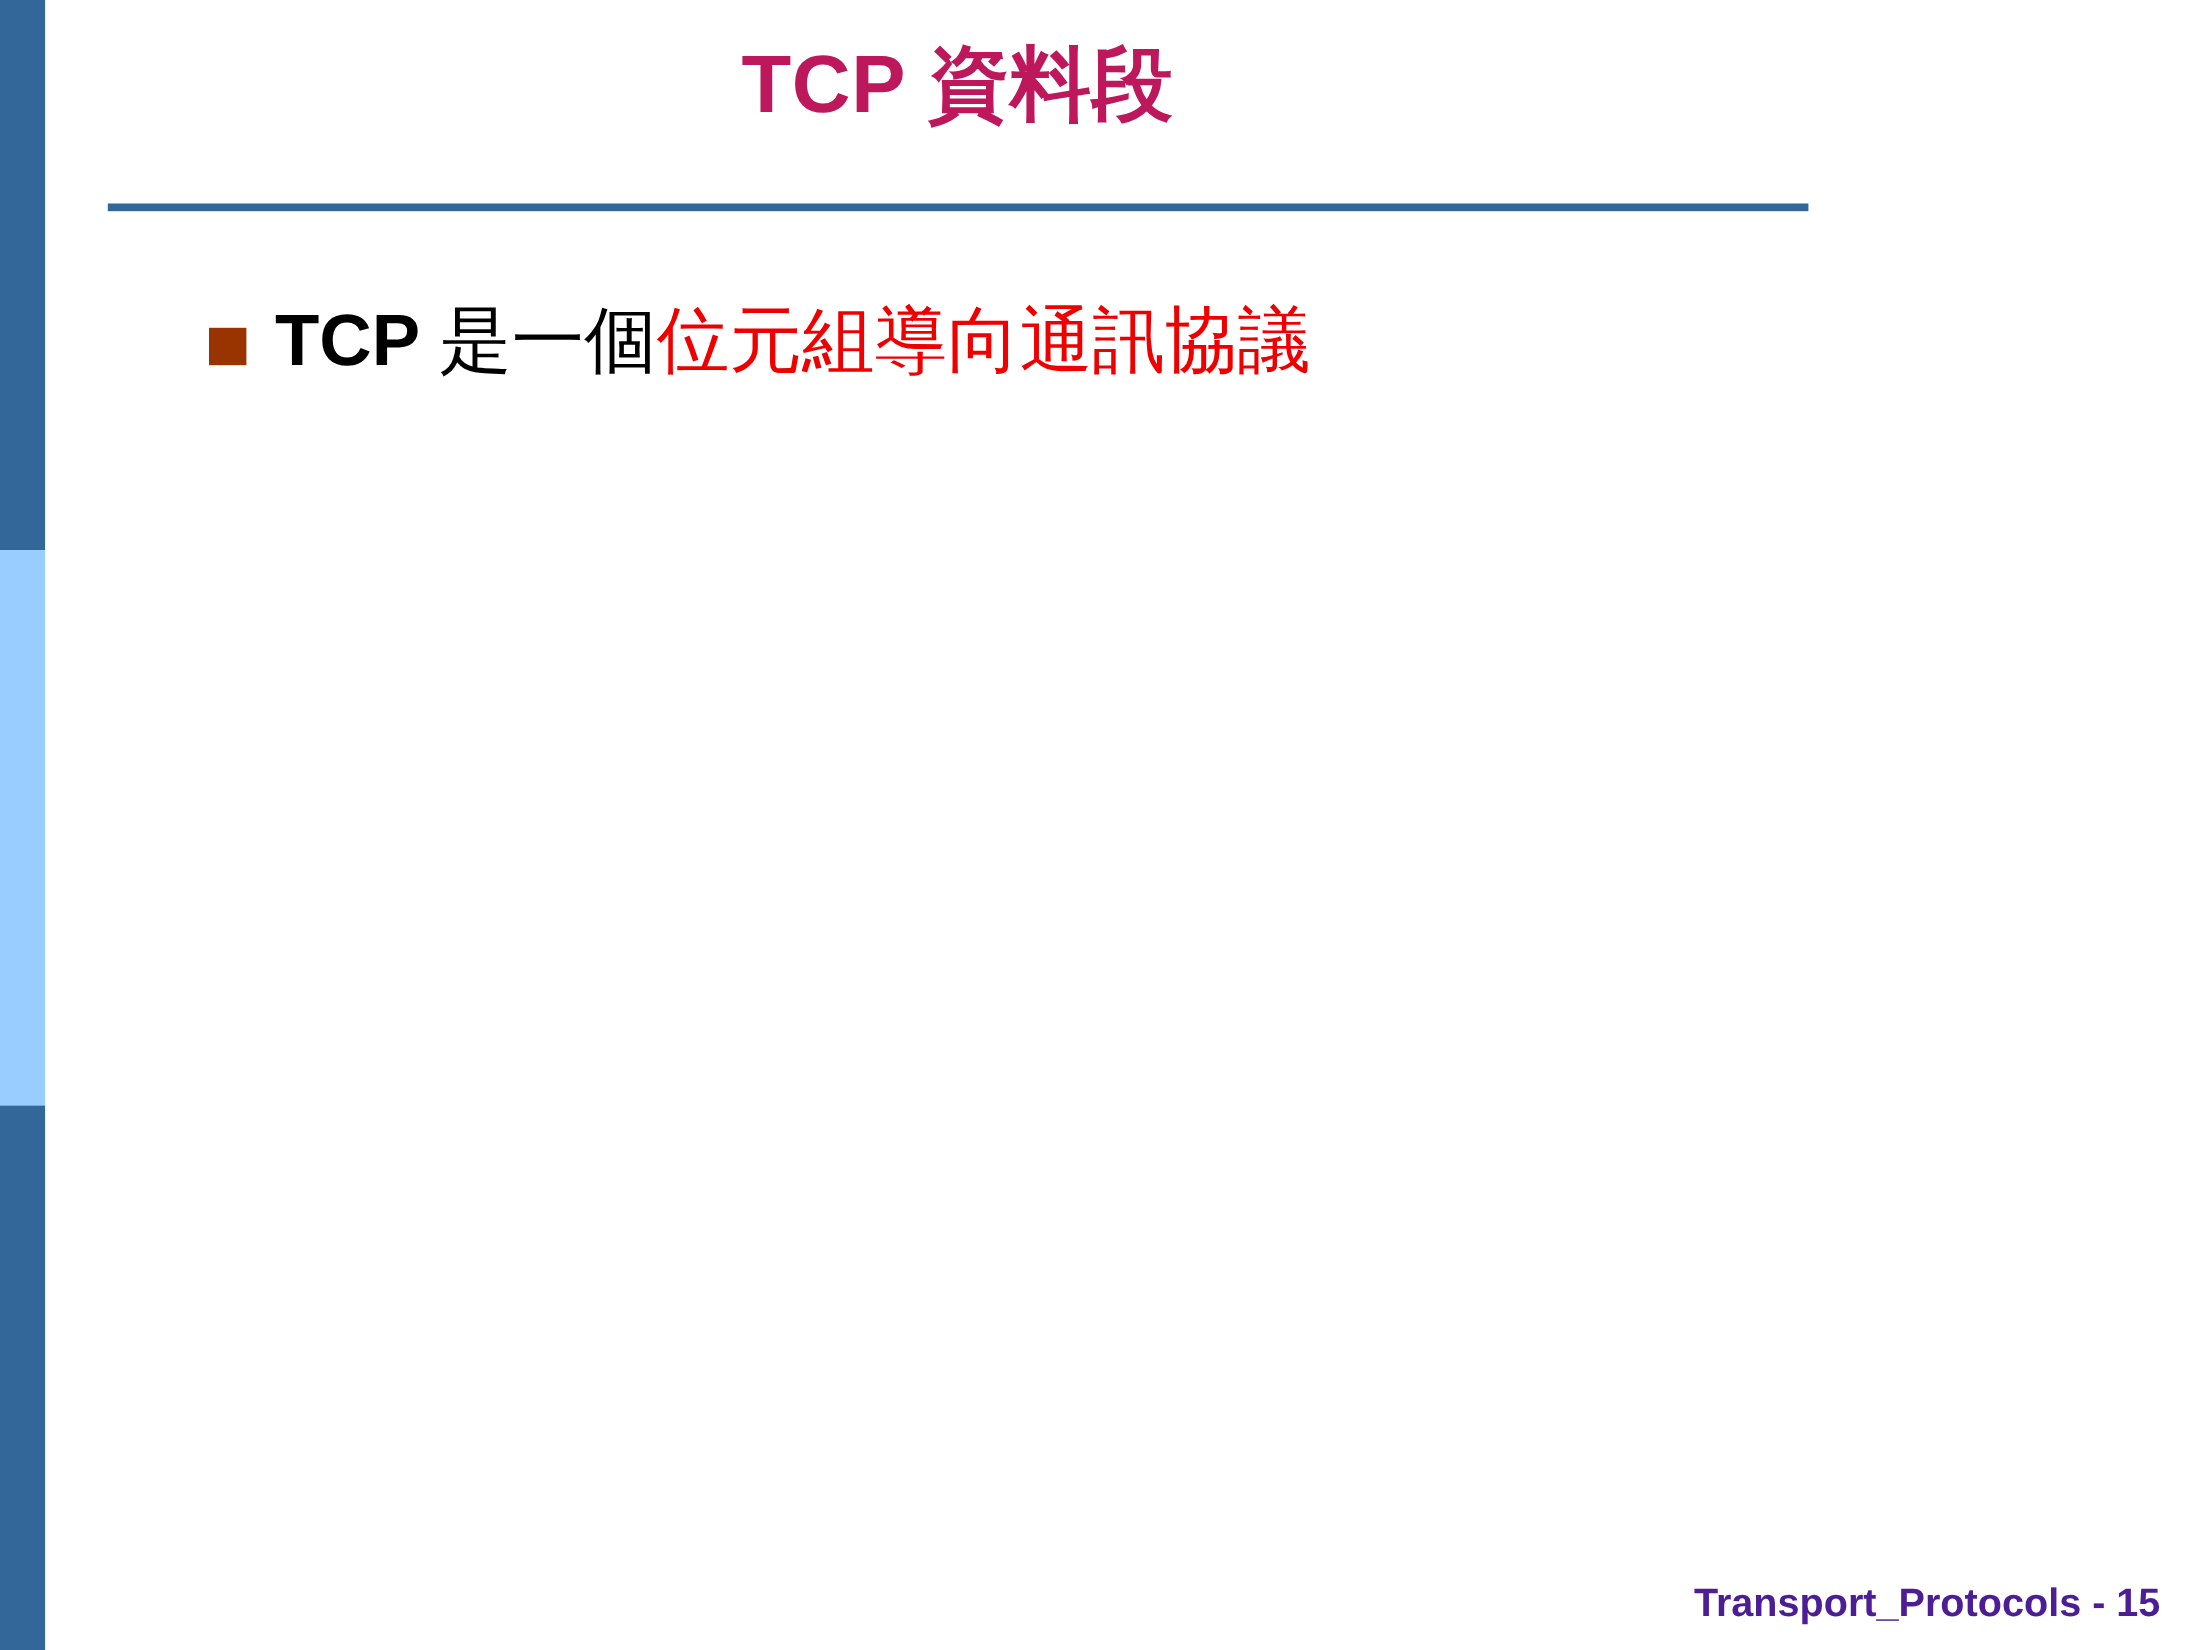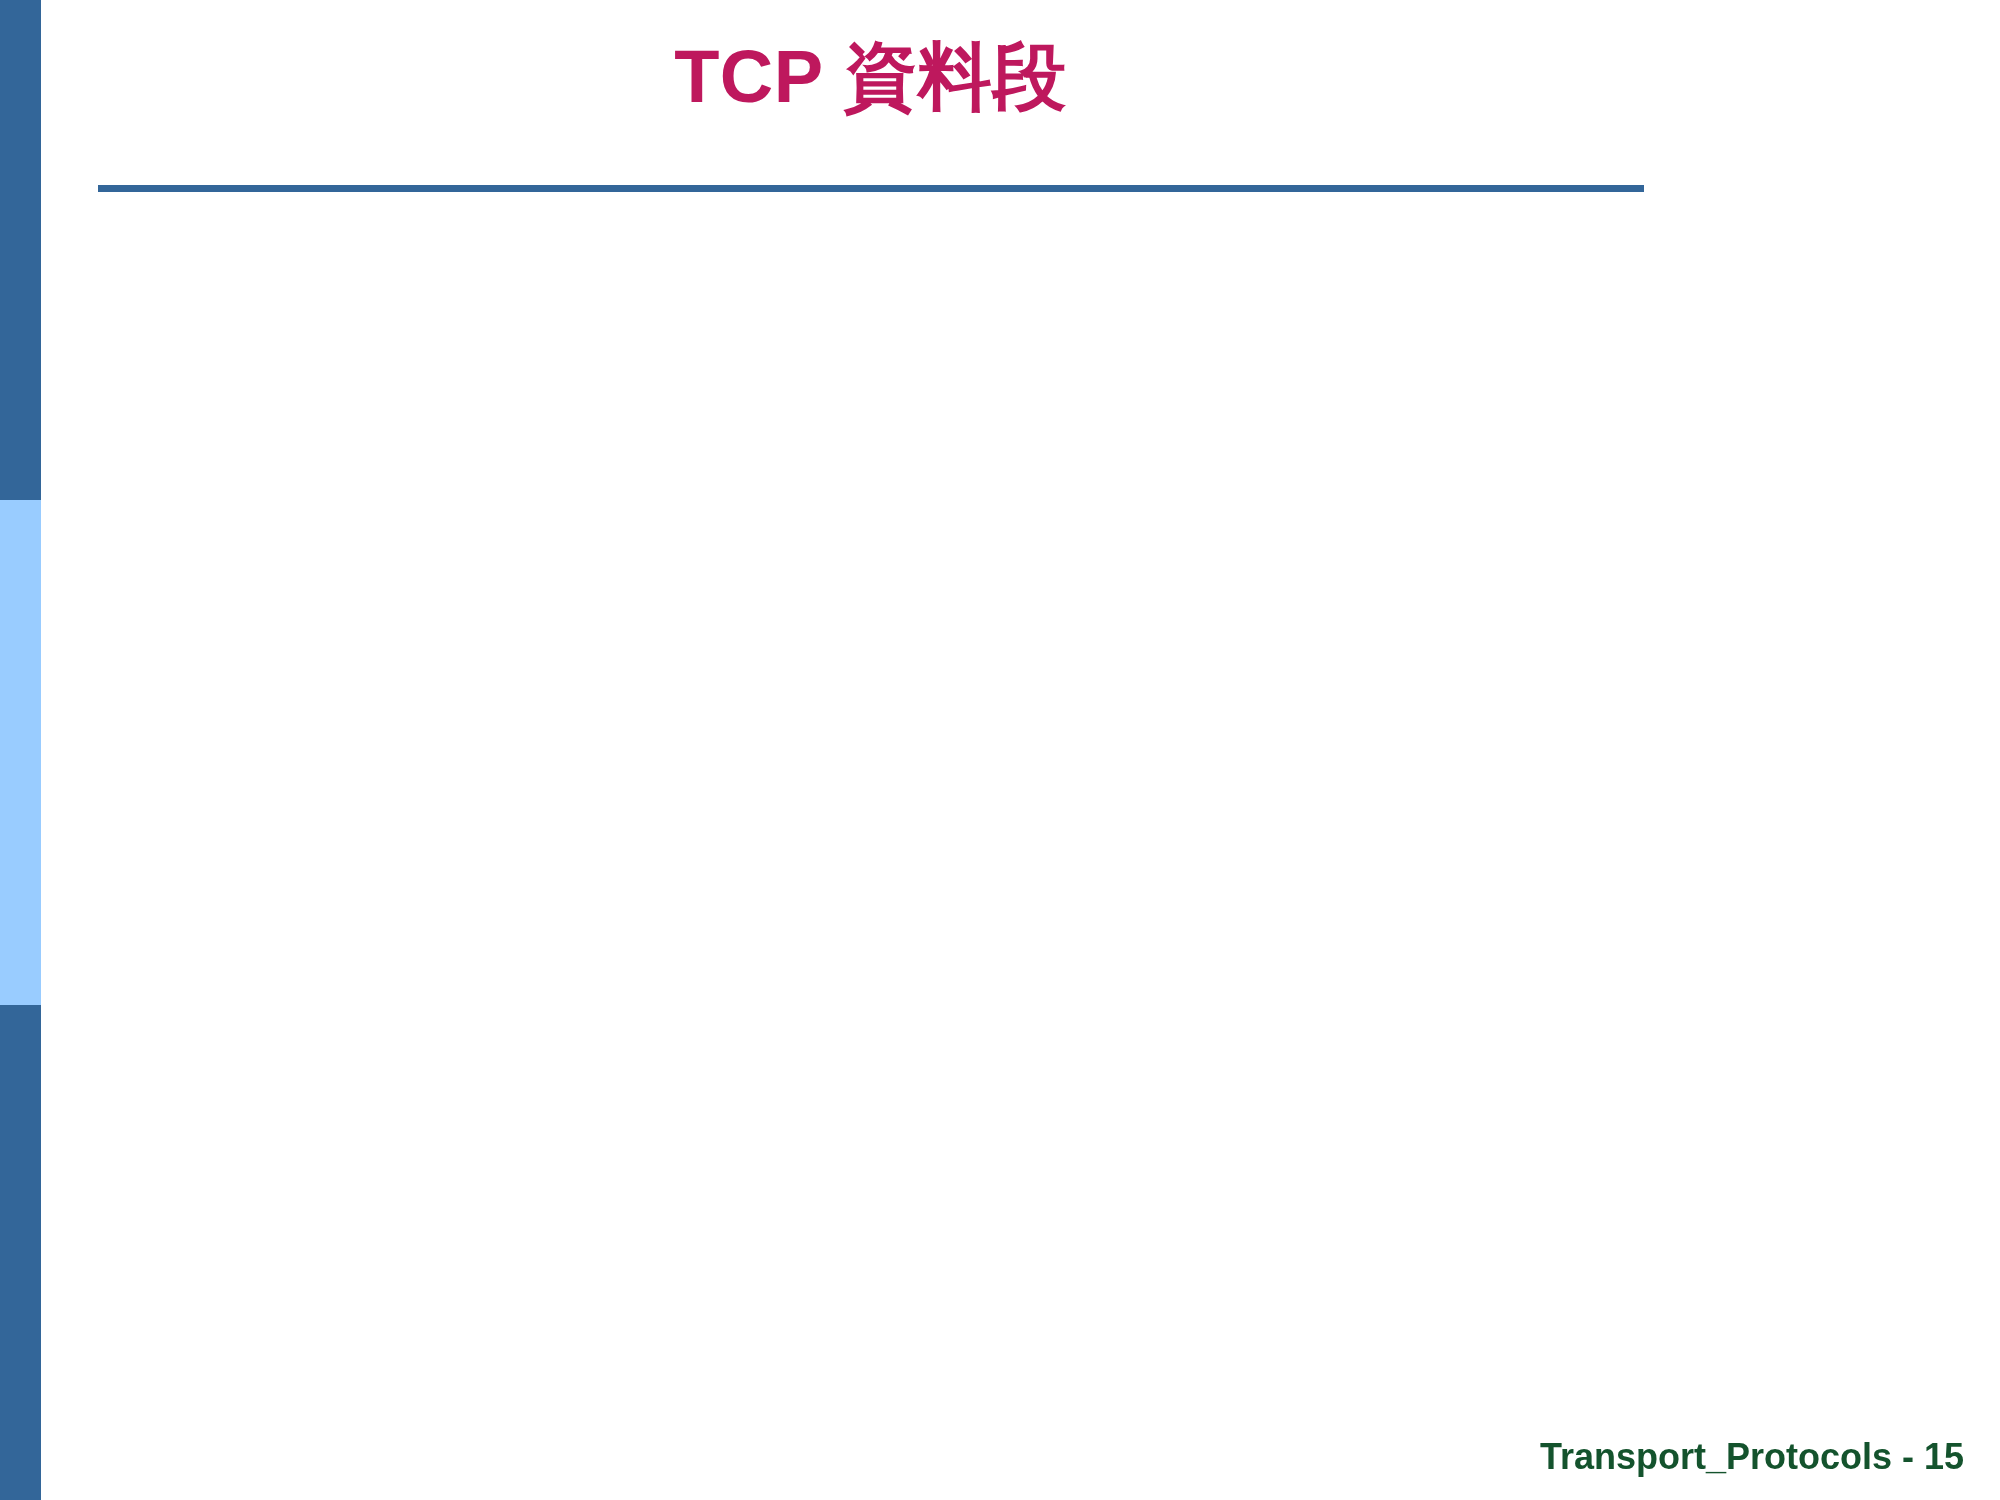--- a/index.html
+++ b/index.html
@@ -86,36 +86,42 @@
   .seg-red   { color: #ee0000; font-weight: bold; }
   .cjk       { font-family: "DejaVu Sans", "Liberation Sans", sans-serif; font-weight: normal; }
 
   
   #footer {
     position: absolute;
     right: 36px;
     bottom: 22px;
     font-size: 36px;
     font-weight: bold;
-    color: #14532d;
+    color: #4c1d95;
     text-align: right;
   }
 </style>
 </head>
 <body>
 
 <div id="sidebar">
   <div class="sidebar-band band-top" style="background: rgb(51, 102, 153);"></div>
   <div class="sidebar-band band-middle" style="background: rgb(153, 204, 255);"></div>
   <div class="sidebar-band band-bottom" style="background: rgb(51, 102, 153);"></div>
 </div>
 
 <div id="title">TCP 資料段</div>
 <div id="title-rule" style="background: rgb(51, 102, 153);"></div>
 
 <div id="body">
 
+  <div class="bullet-row">
+    <div class="bullet-marker" style="background: rgb(153, 51, 0);"></div>
+    <div class="bullet-text">
+      <span class="seg-black" style="color: rgb(0, 0, 0);">TCP </span><span class="seg-black cjk" style="color: rgb(0, 0, 0);">是一個</span><span class="seg-red cjk" style="color: rgb(238, 0, 0);">位元組導向通訊協議</span>
+    </div>
+  </div>
 
 
 
 </div>
 
 <div id="footer">Transport_Protocols - 15</div>
 
 </body></html>

